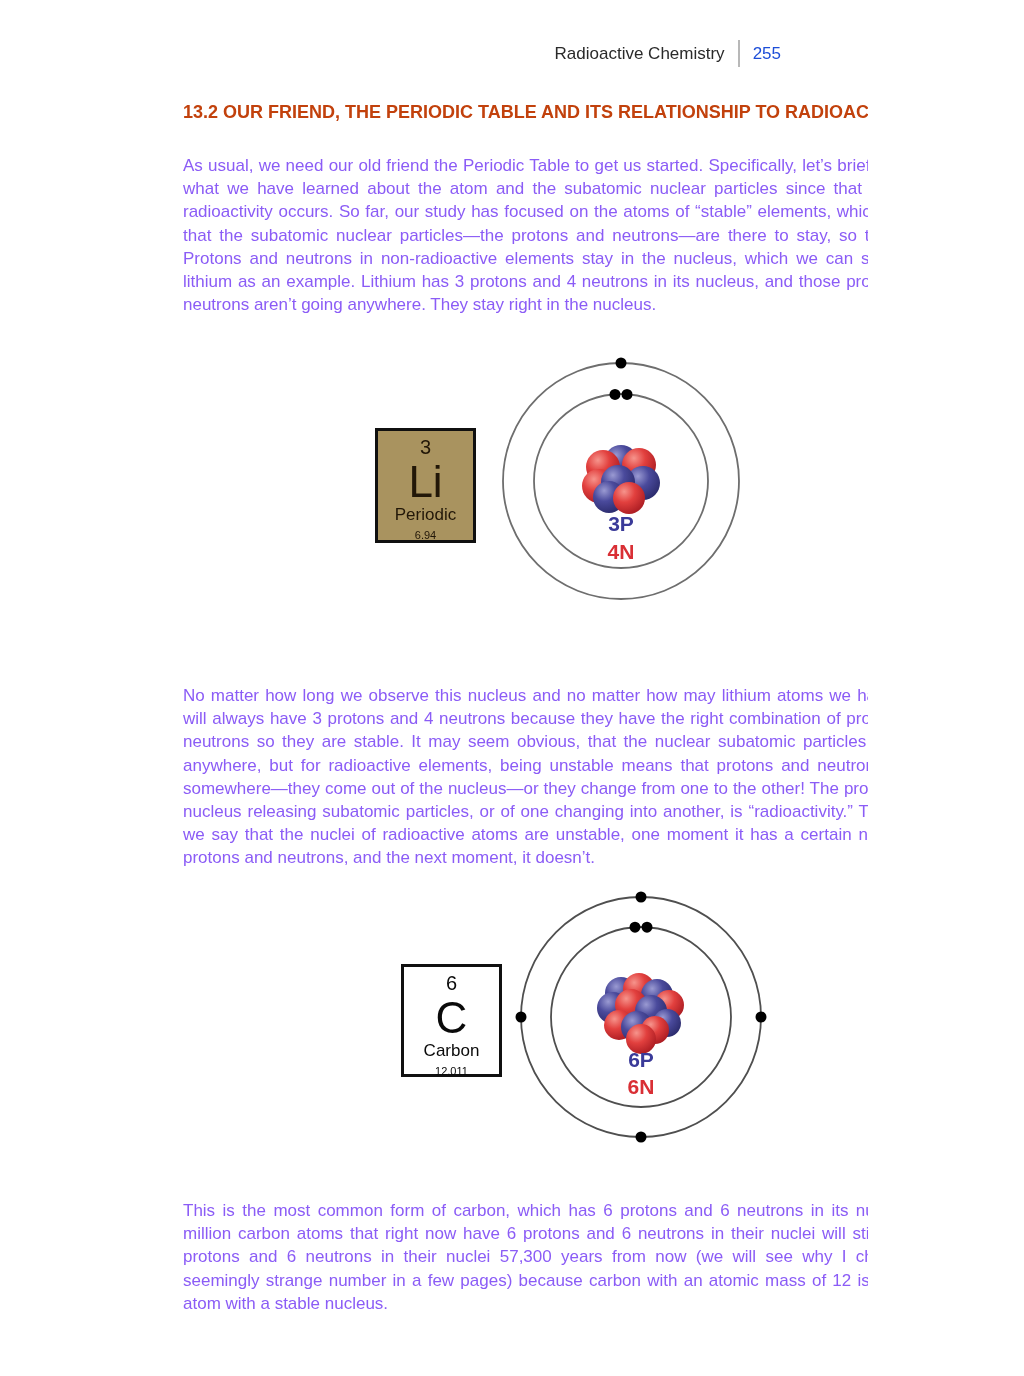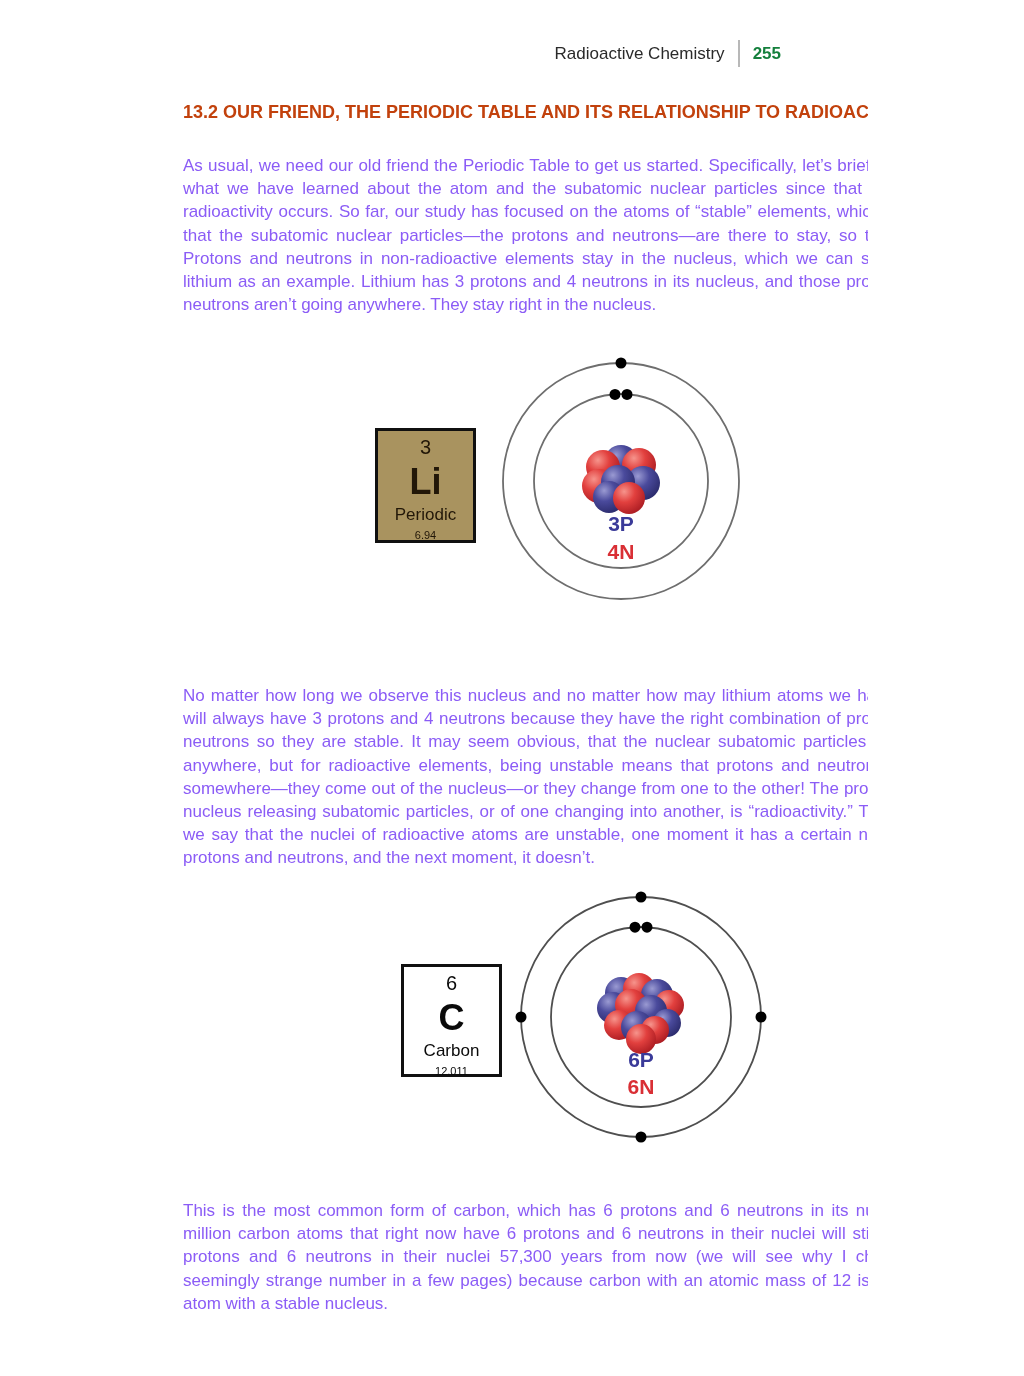--- a/index.html
+++ b/index.html
@@ -6,21 +6,21 @@
   .page {
     position:relative; width:868px; height:1376px; background:#ffffff;
     font-family:"Liberation Sans", sans-serif; color:#1e1e1e; overflow:hidden;
   }
   .page-header {
     position:absolute; top:40px; right:87px;
     display:flex; align-items:center; gap:13px;
     font-size:17px; color:#2a2a2a;
   }
   .page-header .vrule { width:2px; height:27px; background:#b8b8b8; }
-  .page-header .pagenum { font-weight:bold; color:#15803d; }
+  .page-header .pagenum { font-weight:normal; color:#1d4ed8; }
 
   h1.section-heading {
     position:absolute; left:183px; top:101px; width:754px; margin:0;
     font-size:18px; line-height:23px; font-weight:bold; color:#c2410c;
     text-align:justify;
   }
   p.body {
     position:absolute; left:183px; width:754px; margin:0;
     font-size:17px; line-height:23.2px; color:#8b5cf6; text-align:justify;
   }
@@ -29,21 +29,21 @@
   #p3 { top:839px; }
   #p4 { top:1199px; }
 
   .element-tile {
     position:absolute; box-sizing:border-box; border:3px solid #101010;
     text-align:center; display:flex; flex-direction:column; justify-content:flex-start;
   }
   #tile-li { left:375px; top:428px; width:101px; height:115px; background:#a9935f; color:#221708; }
   #tile-c  { left:401px; top:964px; width:101px; height:113px; background:#ffffff; color:#0a0a0a; }
   .tile-number { font-size:20px; line-height:25px; padding-top:4px; }
-  .tile-symbol { font-size:36px; line-height:43px; font-weight:bold; }
+  .tile-symbol { font-size:44px; line-height:43px; font-weight:normal; }
   .tile-name   { font-size:17px; line-height:20px; padding-top:2px; }
   .tile-mass   { font-size:11px; line-height:20px; }
 
   .bohr { position:absolute; }
   #bohr-li { left:496px; top:354px; }
   #bohr-c  { left:514px; top:890px; }
 </style>
 </head>
 <body>
 

